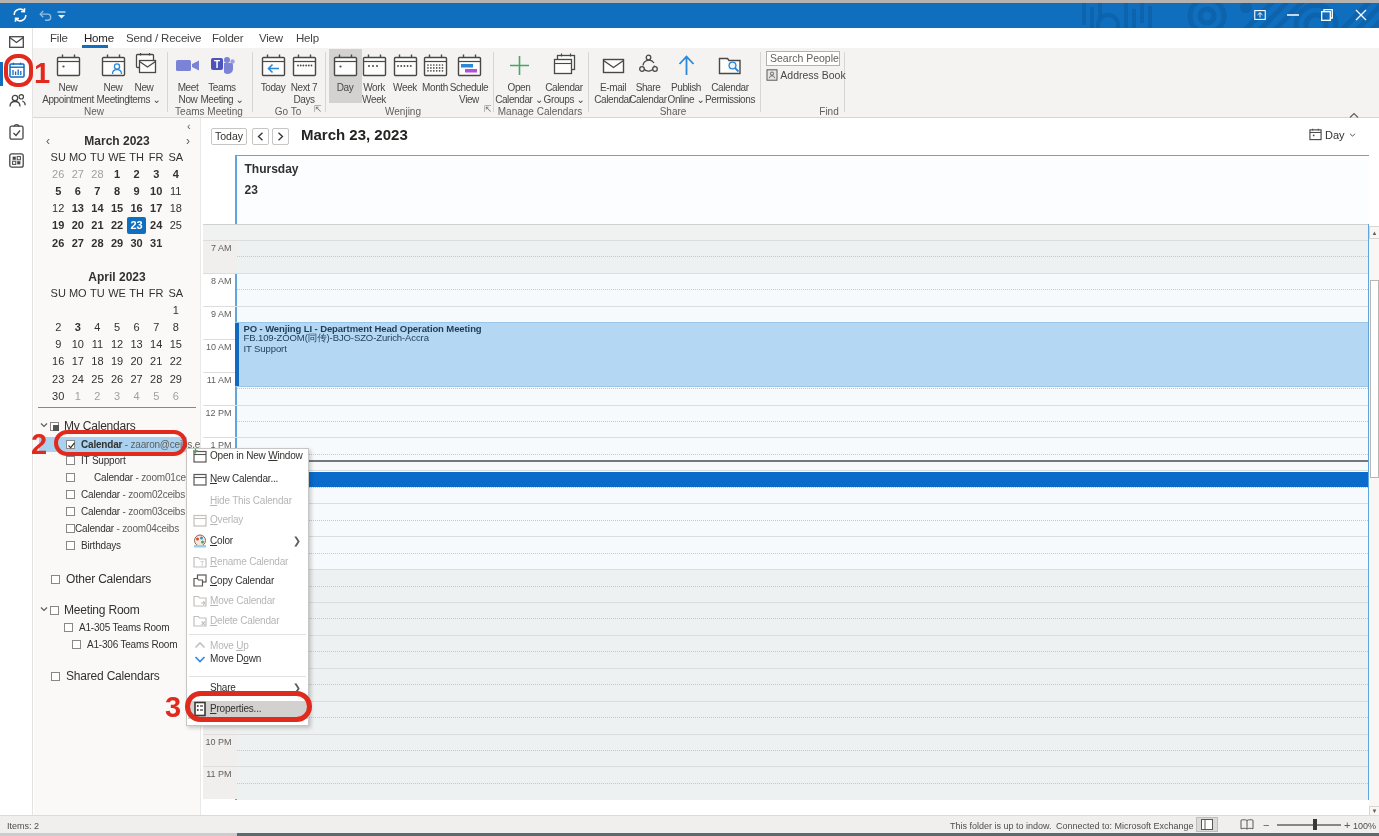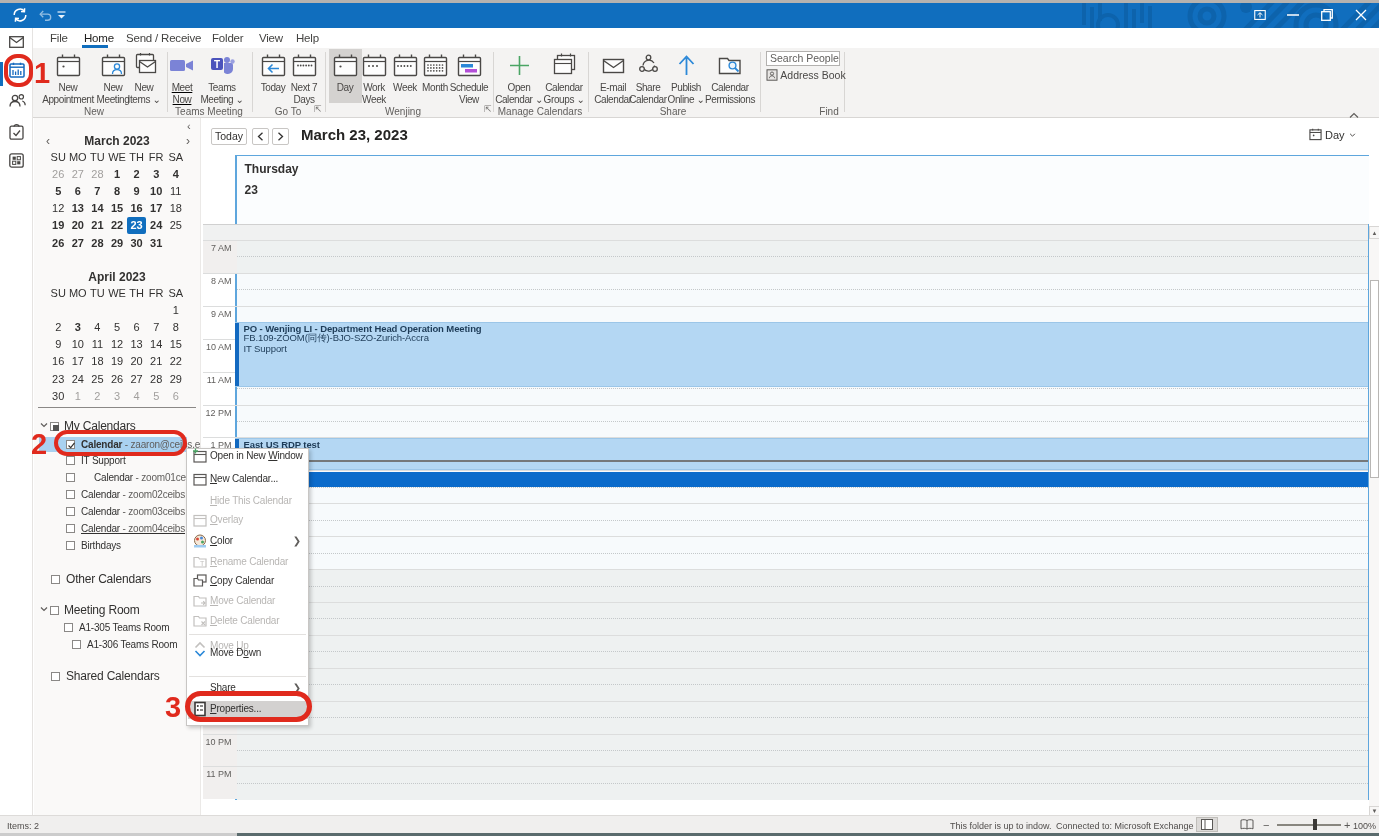--- a/index.html
+++ b/index.html
@@ -198,21 +198,21 @@
             <svg width="27" height="27" viewBox="0 0 27 27">
 <rect x="5.5" y="2.5" width="17" height="13" rx="1" fill="#fdfdfd" stroke="#4a4846" stroke-width="1.3"></rect>
 <line x1="9.5" y1="1" x2="9.5" y2="3.5" stroke="#4a4846" stroke-width="1.2"></line>
 <line x1="18.5" y1="1" x2="18.5" y2="3.5" stroke="#4a4846" stroke-width="1.2"></line>
 <rect x="8.5" y="8.5" width="16" height="12" fill="#fdfdfd" stroke="#4a4846" stroke-width="1.3"></rect>
 <path d="M8.5 9.5 L16.5 15 L24.5 9.5" fill="none" stroke="#4a4846" stroke-width="1.3"></path>
             </svg>
           </div>
           <div class="rlb">New<br>Items ⌄</div>
         </div>
-<div class="rbtn" style="left:109px;width:80px;text-decoration:underline;">
+<div class="rbtn" style="left:115px;width:80px;">
           <div class="ric">
             <svg width="30" height="27" viewBox="0 0 30 27">
               <rect x="3" y="8" width="15" height="11" rx="1.5" fill="#7b83d6"></rect>
               <path d="M19 12 L26 8.5 V18.5 L19 15 Z" fill="#7b83d6"></path>
             </svg>
           </div>
           <div class="rlb">Meet<br>Now</div>
         </div>
 <div class="rbtn" style="left:149px;width:80px;">
           <div class="ric">
@@ -601,21 +601,21 @@
             <path d="M1 1.5 L4 4.5 L7 1.5" fill="none" stroke="#605e5c" stroke-width="1.2"></path>
           </svg></span><span style="margin-left:2px;"><span class="cb" style="position:relative;"><span style="position:absolute;left:1.5px;top:1.5px;width:6px;height:6px;background:#555;"></span></span></span><span style="margin-left:5px;" class="grp">My Calendars</span></div>
 <div class="abs" style="left:5px;top:319px;width:148px;height:15px;background:#a9d1f0;"></div>
 <div class="cliline" style="top:318px;"><span style="margin-left:32px;"><span class="cb" style="position:relative;"><svg style="position:absolute;left:0;top:0" width="9" height="9" viewBox="0 0 9 9">
               <path d="M1.5 4.5 L3.7 6.7 L7.5 1.8" fill="none" stroke="#323130" stroke-width="1.2"></path>
             </svg></span></span><span style="margin-left:6px;font-weight:700;">Calendar</span><span class="gray2"> - zaaron@ceibs.e..</span></div>
 <div class="cliline" style="top:334px;"><span style="margin-left:32px;"><span class="cb"></span></span><span style="margin-left:6px;"><span>IT Support</span></span></div>
 <div class="cliline" style="top:351px;"><span style="margin-left:32px;"><span class="cb"></span></span><span style="margin-left:19px;"><span>Calendar</span><span class="gray2"> - zoom01ceibs</span></span></div>
 <div class="cliline" style="top:368px;"><span style="margin-left:32px;"><span class="cb"></span></span><span style="margin-left:6px;"><span>Calendar</span><span class="gray2"> - zoom02ceibs</span></span></div>
 <div class="cliline" style="top:385px;"><span style="margin-left:32px;"><span class="cb"></span></span><span style="margin-left:6px;"><span>Calendar</span><span class="gray2"> - zoom03ceibs</span></span></div>
-<div class="cliline" style="top:402px;"><span style="margin-left:32px;"><span class="cb"></span></span><span style="margin-left:6px;text-decoration:underline;"><span>Calendar</span><span class="gray2"> - zoom04ceibs</span></span></div>
+<div class="cliline" style="top:402px;"><span style="margin-left:32px;"><span class="cb"></span></span><span style=""><span>Calendar</span><span class="gray2"> - zoom04ceibs</span></span></div>
 <div class="cliline" style="top:419px;"><span style="margin-left:32px;"><span class="cb"></span></span><span style="margin-left:6px;"><span>Birthdays</span></span></div>
 <div class="cliline" style="top:453px;"><span style="margin-left:17px;"><span class="cb"></span></span><span style="margin-left:6px;" class="grp">Other Calendars</span></div>
 <div class="cliline" style="top:484px;"><span style="margin-left:6px;"><svg width="8" height="6" viewBox="0 0 8 6" style="vertical-align:2px;">
             <path d="M1 1.5 L4 4.5 L7 1.5" fill="none" stroke="#605e5c" stroke-width="1.2"></path>
           </svg></span><span style="margin-left:2px;"><span class="cb"></span></span><span style="margin-left:5px;" class="grp">Meeting Room</span></div>
 <div class="cliline" style="top:500.5px;"><span style="margin-left:30px;"><span class="cb"></span></span><span style="margin-left:6px;">A1-305 Teams Room</span></div>
 <div class="cliline" style="top:518px;padding-left:8px;"><span style="margin-left:30px;"><span class="cb"></span></span><span style="margin-left:6px;">A1-306 Teams Room</span></div>
 <div class="cliline" style="top:550px;"><span style="margin-left:17px;"><span class="cb"></span></span><span style="margin-left:6px;" class="grp">Shared Calendars</span></div>
     </div>
 
@@ -712,24 +712,20 @@
 <div class="tlabel" style="top:581.0px;">10 PM</div>
 <div class="hhalf" style="top:594.5px;"></div>
 <div class="hrow" style="top:610.9px;"></div>
 <div class="gutline" style="top:610.9px;"></div>
 <div class="tlabel" style="top:613.9px;">11 PM</div>
 <div class="hhalf" style="top:627.4px;"></div>
 <div class="evt" style="top:166.1px;height:65.0px;width:1133px;">
 <div class="bar"></div>
 <div class="etxt"><b>PO - Wenjing LI - Department Head Operation Meeting</b><br>FB.109-ZOOM(同传)-BJO-SZO-Zurich-Accra<br><span style="display:inline-block;margin-top:1.5px;">IT Support</span></div>
         </div>
-<div class="evt" style="top:282.3px;height:32.4px;width:1133px;">
-<div class="bar"></div>
-<div class="etxt"><b>East US RDP test</b></div>
-        </div>
 <div class="abs" id="nowline" style="top:304.1px;"></div>
 <div class="abs" id="selband" style="left:3px;top:316.9px;width:1128px;height:14.4px;"></div>
       </div>
 <div class="abs" style="left:1168px;top:108px;width:11px;height:13px;border:1px solid #d8d6d4;background:#f8f7f6;font-size:6px;color:#605e5c;text-align:center;line-height:12px;">▲</div>
 <div class="abs" style="left:1168px;top:121px;width:11px;height:567px;background:#f8f7f6;"></div>
 <div class="abs" style="left:1169px;top:162px;width:9px;height:198px;background:#fff;border:1px solid #b8b6b4;"></div>
 <div class="abs" style="left:1168px;top:688px;width:11px;height:10px;border:1px solid #d8d6d4;background:#f8f7f6;font-size:6px;color:#605e5c;text-align:center;line-height:9px;">▼</div>
 
   </div>
 
@@ -798,21 +794,21 @@
         </svg>
         <span class="mtx midis"><u>D</u>elete Calendar</span>
       </div>
 <div class="msep" style="top:185px;"></div>
 <div class="mi " style="top:186.8px;">
         <svg class="ic" width="16" height="16" viewBox="0 0 16 16">
           <path d="M3.5 9.5 L8 5 L12.5 9.5" fill="none" stroke="#c2c0be" stroke-width="1.6"></path>
         </svg>
         <span class="mtx midis">Move <u>U</u>p</span>
       </div>
-<div class="mi " style="top:194px;">
+<div class="mi " style="top:200px;">
         <svg class="ic" width="16" height="16" viewBox="0 0 16 16">
           <path d="M3.5 6 L8 10.5 L12.5 6" fill="none" stroke="#2b88d8" stroke-width="1.6"></path>
         </svg>
         <span class="mtx">Move D<u>o</u>wn</span>
       </div>
 <div class="msep" style="top:227px;"></div>
 <div class="mi " style="top:228.9px;">
         <span class="mtx"><u>S</u>hare</span>
         <span class="chev">❯</span>
       </div>

